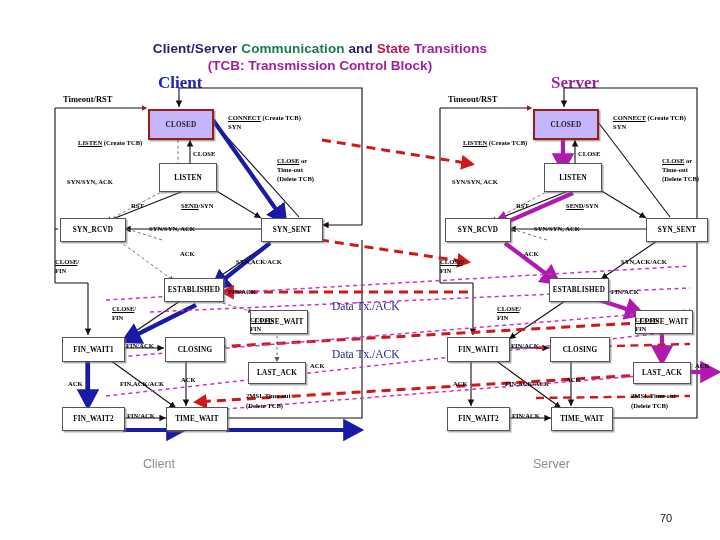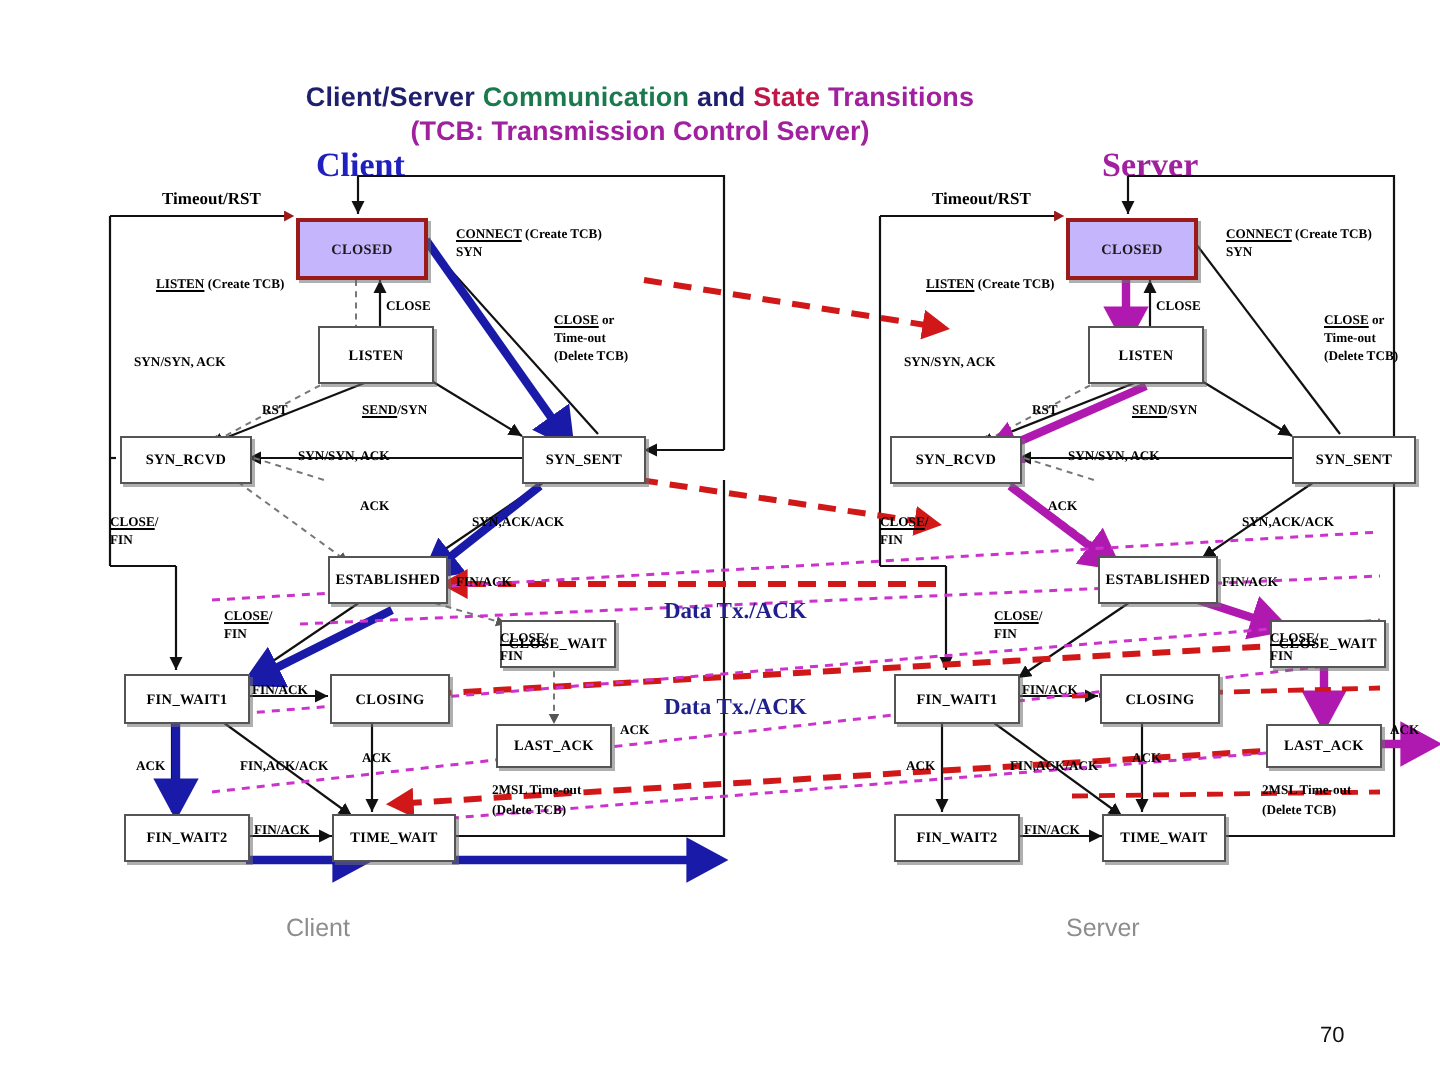--- a/index.html
+++ b/index.html
@@ -18,54 +18,54 @@
   .t-green{color:#1a7a4d;}
   .t-crimson{color:#c0164a;}
   .t-magenta{color:#a020a0;}
 
   
   .hdr{position:absolute;font-size:17px;font-weight:bold;font-family:"Liberation Serif",serif;}
   .hdr-client{left:158px;top:73px;color:#2020c0;}
   .hdr-server{left:551px;top:73px;color:#a020a0;}
 
   .timeout-lbl{position:absolute;font-size:8.5px;font-weight:bold;color:#000;
-     font-family:"Liberation Serif",serif;margin-left:18px;}
+     font-family:"Liberation Serif",serif;}
 
   
   .box{position:absolute;border:1px solid #555;background:#fff;
        font-family:"Liberation Serif",serif;font-size:7.2px;font-weight:bold;color:#000;
        display:flex;align-items:center;justify-content:center;letter-spacing:.2px;
        box-shadow:1.5px 1.5px 0 rgba(110,110,110,.55);}
   .box.closed{background:#c4b5fd;border:2px solid #9b1b1b;color:#1a1a1a;}
 
   
   .elbl{position:absolute;font-family:"Liberation Serif",serif;font-size:6.6px;
         font-weight:bold;color:#000;line-height:8px;white-space:nowrap;}
   .elbl .u{text-decoration:underline;}
 
   
   .datatx{position:absolute;font-family:"Liberation Serif",serif;font-size:11.5px;
-          font-weight:bold;color:#1f1f8e;white-space:nowrap;}
+          font-weight:normal;color:#1f1f8e;white-space:nowrap;}
 
   
   .foot{position:absolute;font-size:12.5px;color:#8d8d8d;}
   .foot-client{left:143px;top:457px;}
   .foot-server{left:533px;top:457px;}
   .pageno{position:absolute;left:660px;top:512px;font-size:11px;color:#111;}
 </style>
 </head>
 <body>
 
 <div class="stage">
 
   <div class="title-wrap">
     <div class="title-line">
       <span class="t-navy">Client/Server </span><span class="t-green">Communication </span><span class="t-navy">and </span><span class="t-crimson">State </span><span class="t-magenta">Transitions</span>
     </div>
-    <div class="title-line2 t-magenta">(TCB: Transmission Control Server)</div>
+    <div class="title-line2 t-magenta">(TCB: Transmission Control Block)</div>
   </div>
 
   <div class="hdr hdr-client">Client</div>
   <div class="hdr hdr-server">Server</div>
 
   <div class="timeout-lbl" style="left:63px;top:94px;">Timeout/RST</div>
   <div class="timeout-lbl" style="left:448px;top:94px;">Timeout/RST</div>
 
   <svg class="layer" viewBox="0 0 720 540">
     <defs>

